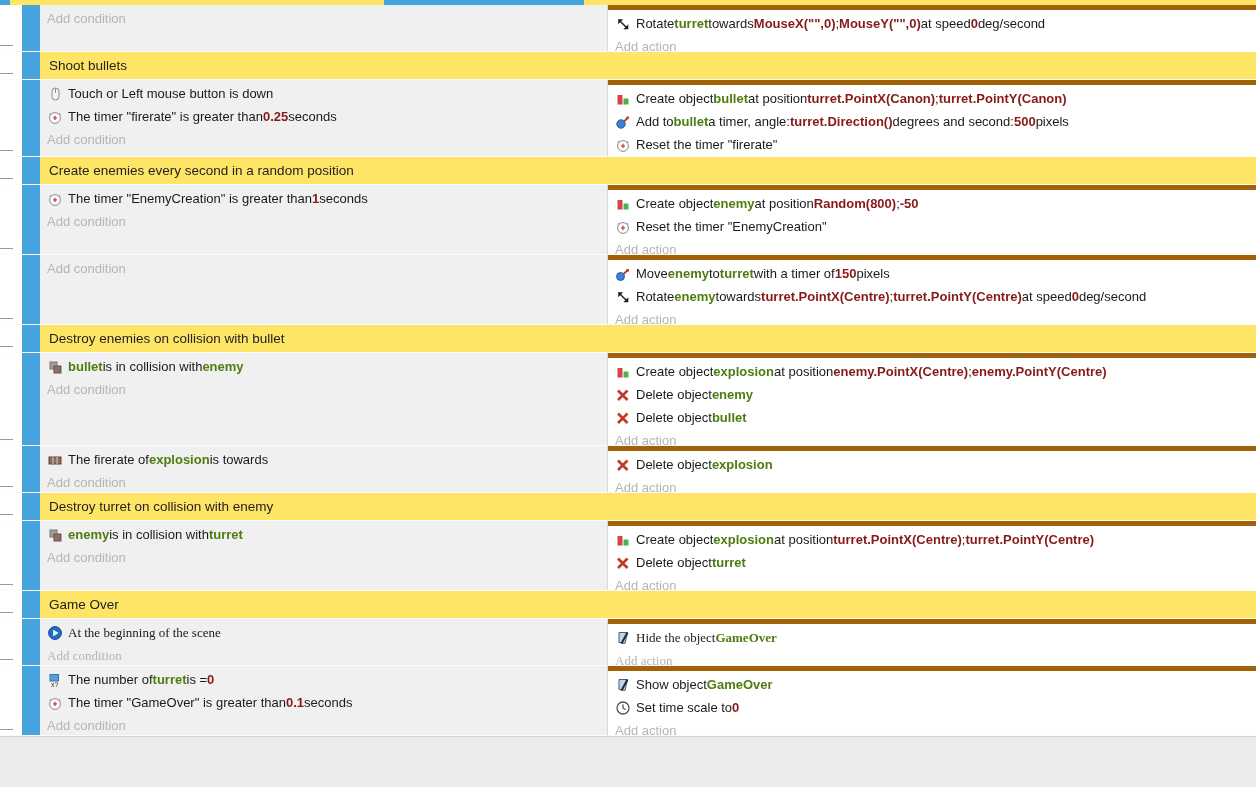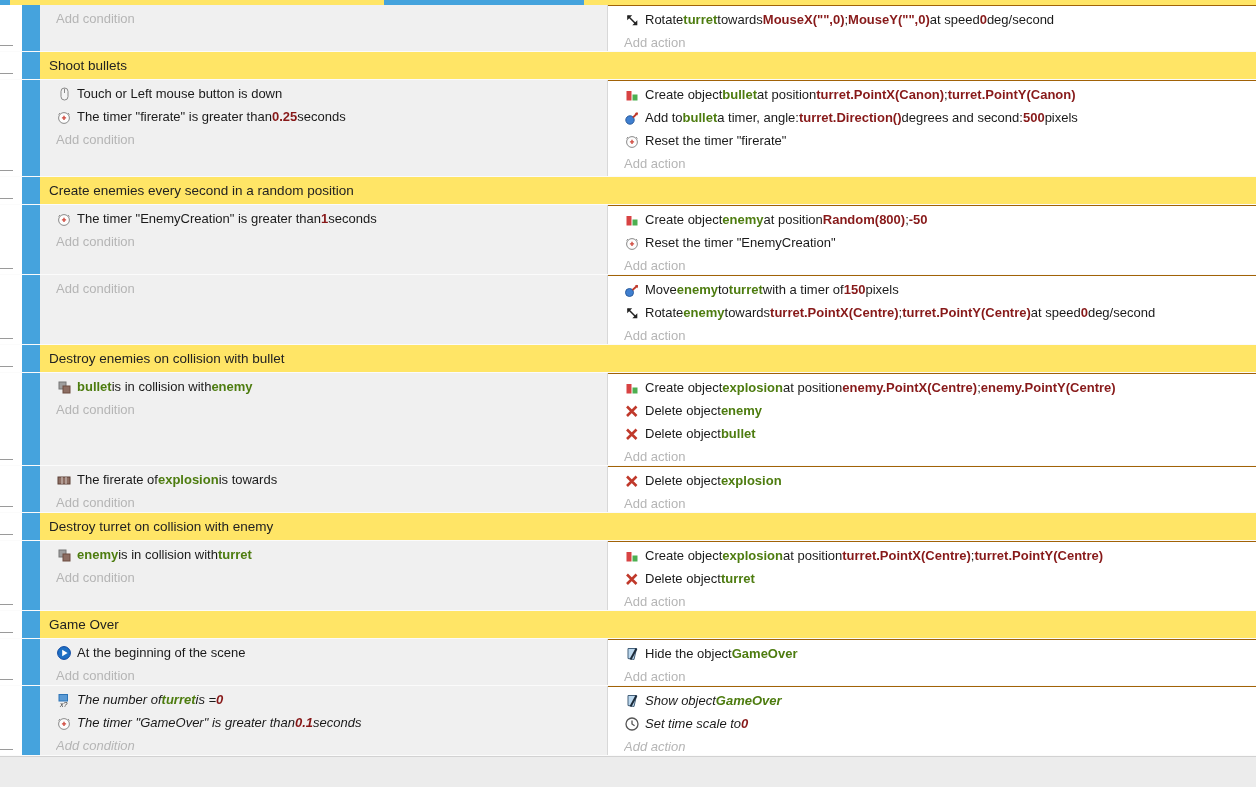--- a/index.html
+++ b/index.html
@@ -8,22 +8,22 @@
   .topstrip{position:relative;height:5px;background:#ffe566;margin-bottom:0;}
   .topstrip .seg{position:absolute;top:0;height:5px;background:#45a3dd;}
   .row{display:flex;margin-bottom:1px;}
   .gutter{width:22px;background:#fff;position:relative;flex:none;}
   .tick{position:absolute;left:0;bottom:5px;width:13px;height:1px;background:#9a9a9a;}
   .bar{width:18px;background:#45a3dd;flex:none;}
   .comment{flex:1;background:#ffe566;height:27px;line-height:27px;padding-left:9px;font-size:13.5px;color:#222;}
   .event{flex:1;display:flex;align-items:stretch;}
   .cond{width:567px;flex:none;background:#f0f0f0;padding-top:2px;}
   .divider{width:1px;background:#d8d8d8;flex:none;}
-  .act{flex:1;background:#fff;padding-top:2px;border-top:1px solid #a16207;}
-  .line{height:23px;line-height:23px;font-size:13px;color:#1a1a1a;padding-left:0;display:flex;align-items:center;white-space:nowrap;overflow:hidden;margin-left:16px;}
+  .act{flex:1;background:#fff;padding-top:2px;border-top:5px solid #a16207;}
+  .line{height:23px;line-height:23px;font-size:13px;color:#1a1a1a;padding-left:7px;display:flex;align-items:center;white-space:nowrap;overflow:hidden;}
   .line .icon{width:16px;height:16px;margin-right:5px;flex:none;display:inline-block;}
   .line .icon svg{width:16px;height:16px;display:block;}
   .seg-p{color:#1a1a1a;}
   .seg-o{font-weight:bold;color:#4d7c0f;}
   .seg-x{font-weight:bold;color:#871919;}
   .addline{color:#b5b5b5;}
   .bottom{height:60px;background:#ececec;border-top:1px solid #d2d2d2;}
 </style>
 </head>
 <body>
@@ -72,21 +72,21 @@
           <div class="tick"></div>
         </div>
         <div class="bar"></div>
         <div class="comment">Shoot bullets</div>
       </div>
       <div class="row">
         <div class="gutter">
           <div class="tick"></div>
         </div>
         <div class="bar"></div>
-        <div class="event" style="height: 96px; justify-content: center;">
+        <div class="event" style="height: 76px; justify-content: center;">
           <div class="cond">
             <div class="line">
               <span class="icon">
                 <svg viewBox="0 0 16 16">
                   <rect x="5" y="2" width="7" height="12" rx="3.4" fill="#f4f4f4" stroke="#8a8a8a"></rect>
                   <line x1="8.5" y1="2.5" x2="8.5" y2="7" stroke="#8a8a8a"></line>
                 </svg>
               </span>
               <span class="seg-p">Touch or Left mouse button is down</span>
             </div>
@@ -419,21 +419,21 @@
           <div class="tick"></div>
         </div>
         <div class="bar"></div>
         <div class="comment">Game Over</div>
       </div>
       <div class="row">
         <div class="gutter">
           <div class="tick"></div>
         </div>
         <div class="bar"></div>
-        <div class="event" style="height: 46px;">
+        <div class="event" style="height: 46px; font-family: Liberation Serif, serif;">
           <div class="cond">
             <div class="line">
               <span class="icon">
                 <svg viewBox="0 0 16 16">
                   <circle cx="8" cy="8" r="6.4" fill="#1e6fc4" stroke="#0d47a1"></circle>
                   <path d="M6.2 4.8 L11.6 8 L6.2 11.2 Z" fill="#fff"></path>
                 </svg>
               </span>
               <span class="seg-p">At the beginning of the scene</span>
             </div>
@@ -453,21 +453,21 @@
             </div>
             <div class="line addline">Add action</div>
           </div>
         </div>
       </div>
       <div class="row">
         <div class="gutter">
           <div class="tick"></div>
         </div>
         <div class="bar"></div>
-        <div class="event" style="height: 69px; font-style: italic;">
+        <div class="event" style="height: 69px;">
           <div class="cond">
             <div class="line">
               <span class="icon">
                 <svg viewBox="0 0 16 16">
                   <rect x="3" y="2.5" width="8.5" height="6.5" fill="#5b9bd5" stroke="#2e75b6"></rect>
                   <text x="4" y="14.5" font-size="7" fill="#333" font-family="sans-serif">x?</text>
                 </svg>
               </span>
               <span class="seg-p">The number of </span>
               <span class="seg-o">turret</span>

